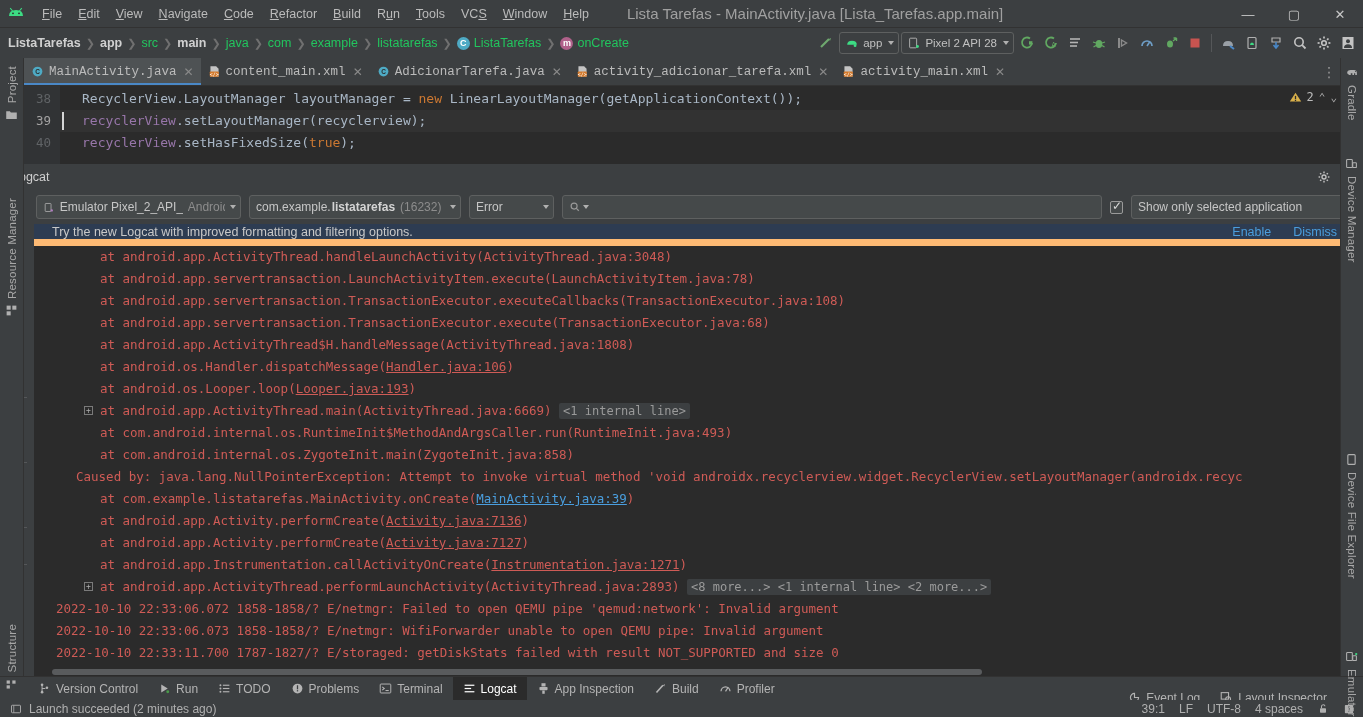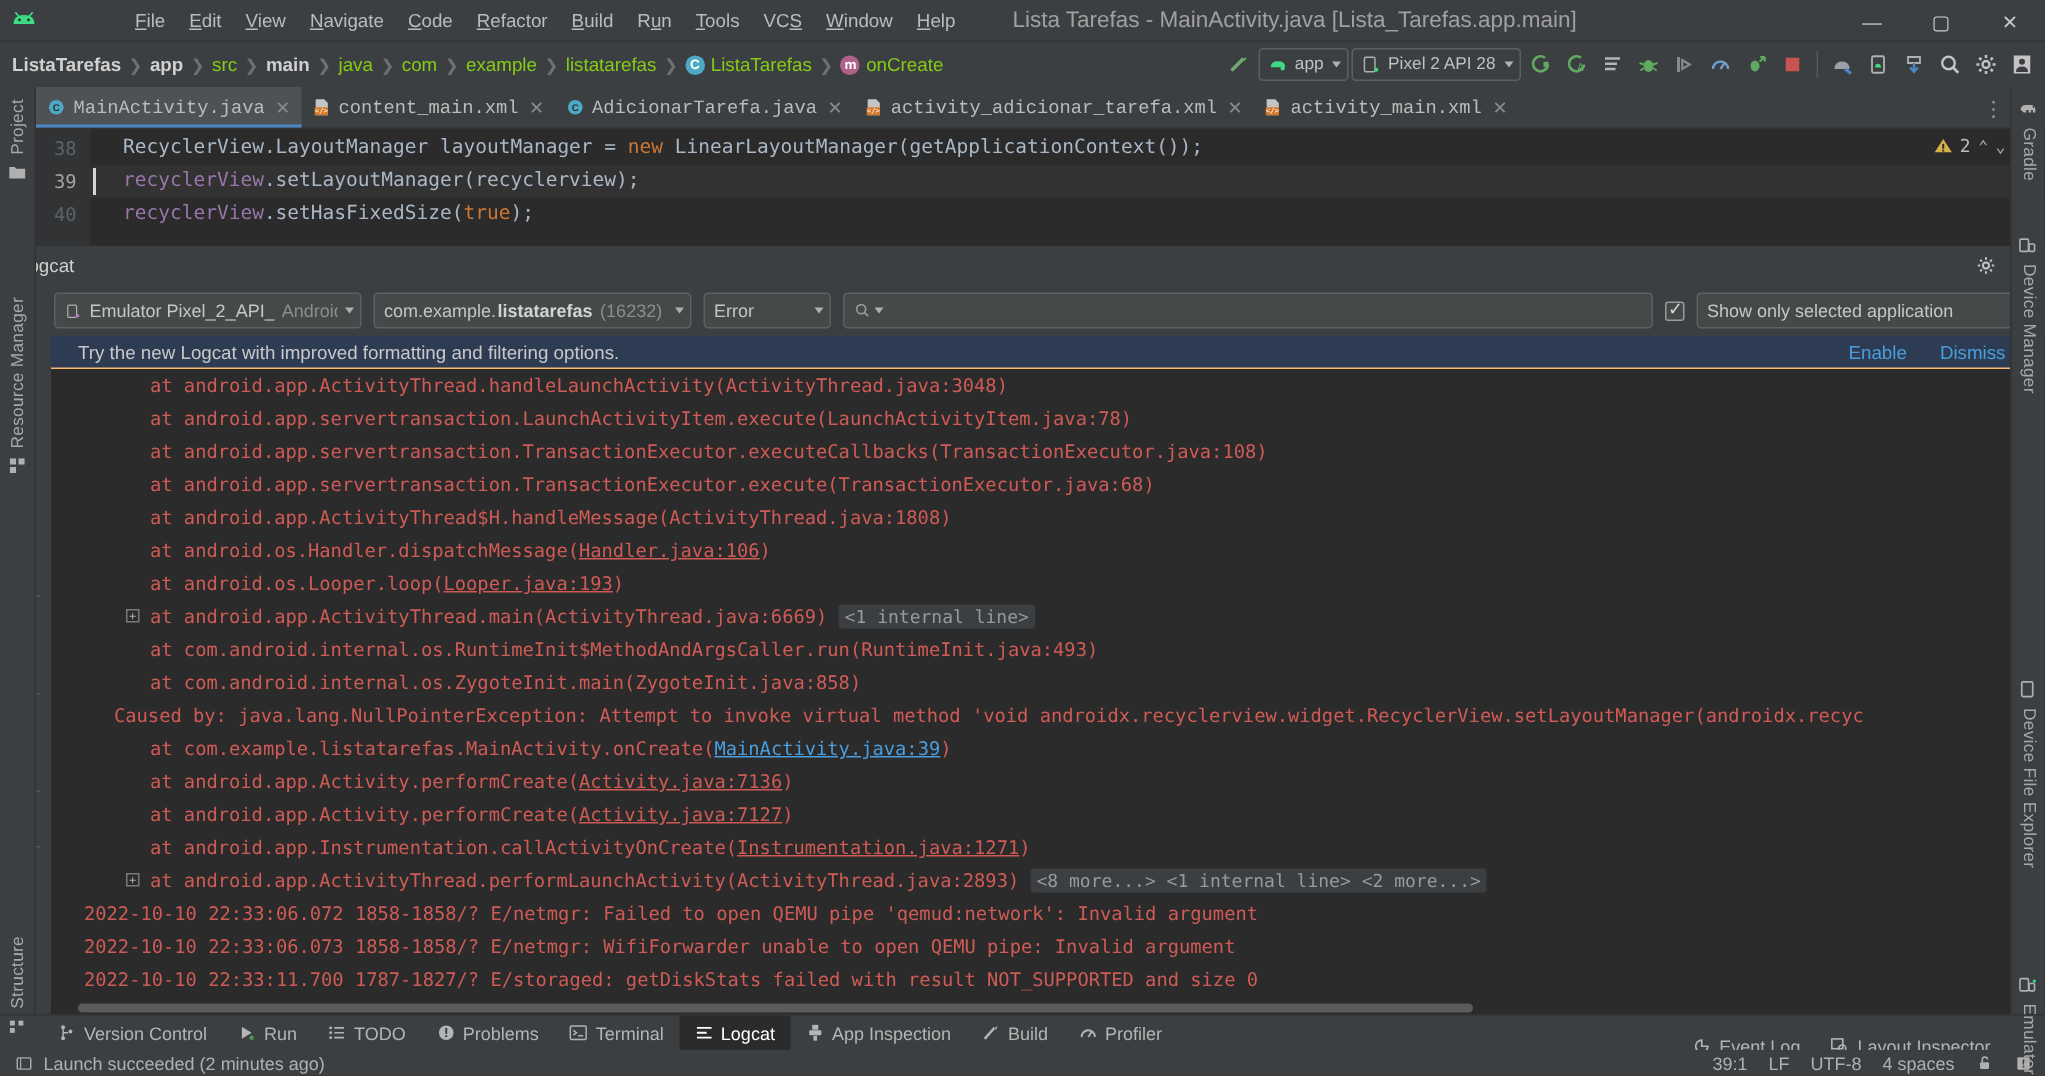--- a/index.html
+++ b/index.html
@@ -25,21 +25,21 @@
   .menu-item u { text-decoration: underline; }
   .win-title { margin-left: 30px; color: #a0a0a0; font-size: 15px; white-space: nowrap; }
   .win-ctrl { position: absolute; top: 0; right: 0; height: 28px; display: flex; align-items: center; }
   .win-btn { width: 46px; height: 28px; display: flex; align-items: center; justify-content: center; color: #c8c8c8; font-size: 13px; }
 
   
   .navrow {
     height: 30px; flex: 0 0 30px; display: flex; align-items: center;
     background: #3c3f41; padding-left: 8px; position: relative;
   }
-  .crumb { color: #84cc16; font-size: 12.5px; white-space: nowrap; }
+  .crumb { color: #22c55e; font-size: 12.5px; white-space: nowrap; }
   .crumb.bold { font-weight: bold; color: #d0d0d0; }
   .crumb-sep { color: #707070; margin: 0 5px; font-size: 11px; }
   .crumb-ic {
     width: 13px; height: 13px; border-radius: 50%; display: inline-block;
     margin-right: 4px; vertical-align: -2px; font-size: 9px; color: #fff;
     text-align: center; line-height: 13px; font-weight: bold;
   }
   .ic-class { background: #4eaac4; }
   .ic-method { background: #b0618a; }
 
@@ -105,22 +105,22 @@
   .chk { width: 13px; height: 13px; border: 1px solid #9a9a9a; border-radius: 2px; background: #45494a; position: relative; flex: 0 0 13px; }
   .chk::after { content: "✓"; position: absolute; left: 1px; top: -3px; font-size: 12px; color: #d8d8d8; }
 
   .logcat-body { flex: 1; display: flex; min-height: 0; position: relative; }
   .lc-side { width: 34px; flex: 0 0 34px; background: #3c3f41; display: flex; flex-direction: column; align-items: center; padding-top: 2px; gap: 2px; }
   .lc-side-btn { width: 26px; height: 26px; display: flex; align-items: center; justify-content: center; }
   .lc-side-sep { width: 20px; height: 1px; background: #555759; margin: 3px 0; }
 
   .lc-content { flex: 1; background: #2b2b2b; position: relative; overflow: hidden; display: flex; flex-direction: column; }
   .lc-banner {
-    height: 22px; flex: 0 0 22px; background: #2d3c52; border-bottom: 1px solid #fdba74;
-    display: flex; align-items: center; padding: 0 14px 0 18px; font-size: 12.5px; color: #c8c8c8;
+    height: 22px; flex: 0 0 22px; background: #2d3c52; border-bottom: 7px solid #fdba74;
+    display: flex; align-items: flex-end; padding: 0 14px 0 18px; font-size: 12.5px; color: #c8c8c8;
     position: relative;
   }
   .lc-banner-links { position: absolute; right: 26px; display: flex; gap: 22px; }
   .lc-banner-links span { color: #4a9ede; font-size: 12.5px; }
 
   .lc-log { flex: 1; position: relative; overflow: hidden; font-family: "DejaVu Sans Mono", monospace; font-size: 12.5px; }
   .lg { height: 22px; line-height: 22px; white-space: pre; color: #cf5b56; padding-left: 18px; position: relative; }
   .lg .lnk { color: #cf5b56; text-decoration: underline; }
   .lg .lnk-b { color: #4a9ede; text-decoration: underline; }
   .lg .fold { background: #3c3f41; color: #9a9a9a; padding: 1px 4px; border-radius: 2px; font-size: 12px; }
@@ -172,21 +172,21 @@
   <div class="menubar">
     <div class="as-logo">
       <svg width="20" height="20" viewBox="0 0 20 20">
         <path d="M3 12 Q3 6 10 6 Q17 6 17 12 Z" fill="#3ddc84"></path>
         <circle cx="7" cy="9.3" r="0.9" fill="#2b2b2b"></circle>
         <circle cx="13" cy="9.3" r="0.9" fill="#2b2b2b"></circle>
         <line x1="4.2" y1="4.2" x2="6.6" y2="7" stroke="#3ddc84" stroke-width="1.1"></line>
         <line x1="15.8" y1="4.2" x2="13.4" y2="7" stroke="#3ddc84" stroke-width="1.1"></line>
       </svg>
     </div>
-    <div id="menu-items" style="display:flex;align-items:flex-start;margin-left:48px;">
+    <div id="menu-items" style="display:flex;align-items:flex-start;">
         <div class="menu-item"><u>F</u>ile</div>
         <div class="menu-item"><u>E</u>dit</div>
         <div class="menu-item"><u>V</u>iew</div>
         <div class="menu-item"><u>N</u>avigate</div>
         <div class="menu-item"><u>C</u>ode</div>
         <div class="menu-item"><u>R</u>efactor</div>
         <div class="menu-item"><u>B</u>uild</div>
         <div class="menu-item">R<u>u</u>n</div>
         <div class="menu-item"><u>T</u>ools</div>
         <div class="menu-item">VC<u>S</u></div>

